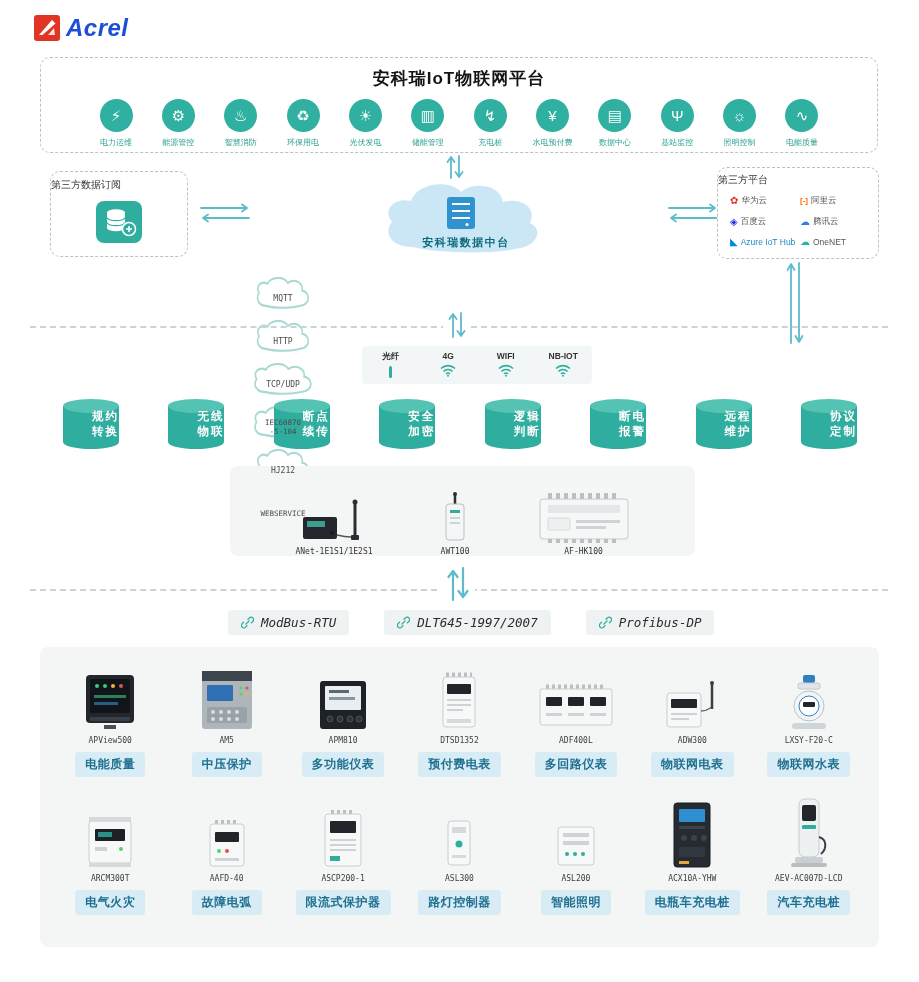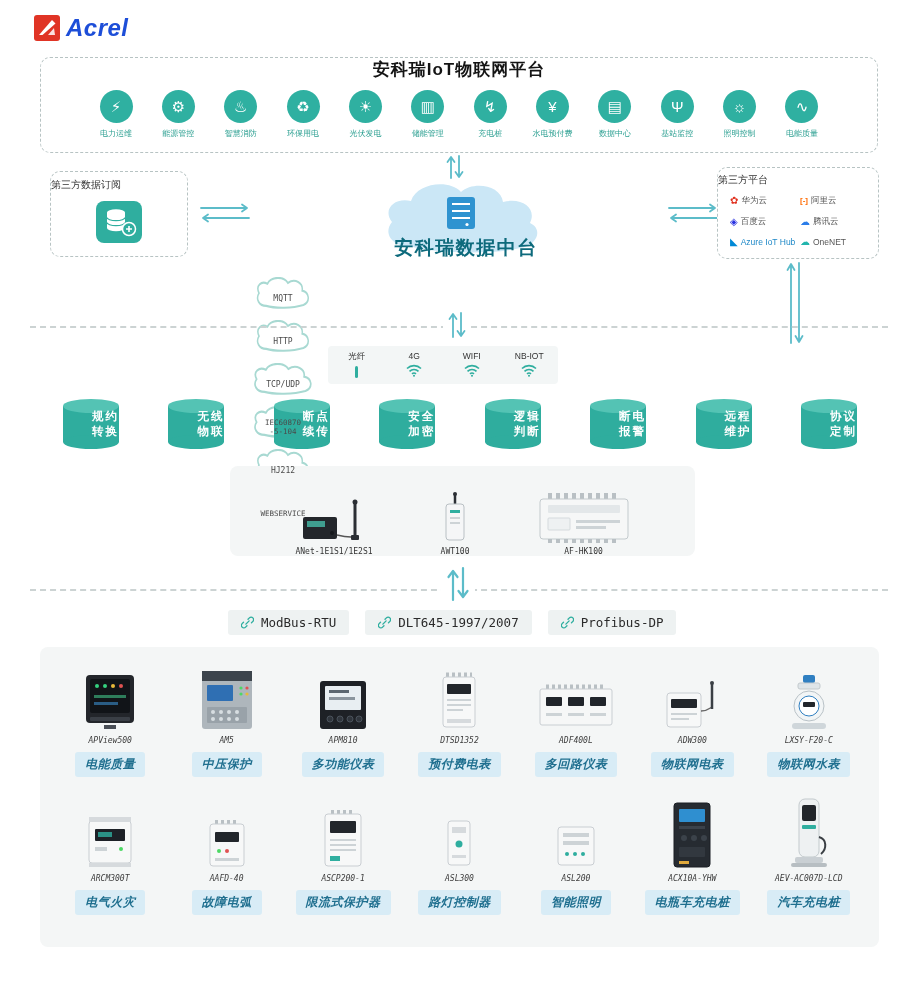--- a/index.html
+++ b/index.html
@@ -8,33 +8,33 @@
   .abs{position:absolute;}
 
   
   .brand{display:flex;align-items:center;gap:6px;}
   .brand-text{font-size:24px;font-weight:bold;font-style:italic;color:#1d4ed8;letter-spacing:.5px;}
 
   
   .dashed-box{border:1px dashed #b7c3c3;border-radius:10px;background:#fff;box-sizing:border-box;}
   .box-title{font-size:10px;color:#333;text-align:left;}
 
-  .platform-title{font-size:17px;font-weight:bold;color:#141414;text-align:center;margin-top:0;letter-spacing:1px;}
+  .platform-title{font-size:17px;font-weight:bold;color:#141414;text-align:center;margin-top:9px;letter-spacing:1px;}
   .apps-row{display:flex;justify-content:space-between;padding:9px 46px 0;}
   .app{width:58px;display:flex;flex-direction:column;align-items:center;}
   .app-circle{width:33px;height:33px;border-radius:50%;background:#2fb0a1;color:#fff;
               display:flex;align-items:center;justify-content:center;font-size:15px;line-height:1;}
   .app-label{margin-top:5px;font-size:8px;color:#2fa193;white-space:nowrap;}
 
   
   .vendor-grid{display:grid;grid-template-columns:1fr 1fr;row-gap:9px;column-gap:4px;padding:8px 12px 0;}
   .vendor{display:flex;align-items:center;gap:3px;font-size:8.5px;color:#555;white-space:nowrap;}
   .v-ic{font-size:10px;line-height:1;font-weight:bold;}
 
-  .hub-label{position:absolute;left:12px;right:0;top:60px;text-align:center;font-size:19px;
+  .hub-label{position:absolute;left:12px;right:0;top:60px;text-align:center;font-size:11px;
              font-weight:bold;color:#0d6a7c;letter-spacing:1.5px;}
 
   
   .pcloud-row{display:flex;gap:9px;align-items:center;flex-direction:column;}
   .pcloud{position:relative;height:34px;flex:none;}
   .pcloud svg{position:absolute;inset:0;width:100%;height:100%;}
   .pcloud-label{position:relative;z-index:1;height:100%;display:flex;flex-direction:column;align-items:center;
                 justify-content:center;padding-top:5px;font-family:"DejaVu Sans Mono",monospace;
                 font-size:8px;color:#4a4a4a;line-height:1.15;white-space:nowrap;}
 
@@ -58,27 +58,27 @@
             white-space:pre-line;line-height:1.3;letter-spacing:2px;}
 
   
   .gray-panel{background:#f4f6f6;border-radius:8px;box-sizing:border-box;}
   .gw-row{display:flex;justify-content:space-evenly;align-items:flex-end;padding-top:10px;}
   .gw-item{display:flex;flex-direction:column;align-items:center;}
   .gw-img{height:54px;display:flex;align-items:flex-end;}
   .gw-model{margin-top:4px;font-family:"DejaVu Sans Mono",monospace;font-size:8px;color:#333;}
 
   
-  .chip-row{display:flex;gap:16px;}
+  .chip-row{display:flex;gap:35px;font-style:italic;}
   .proto-chip{display:flex;align-items:center;gap:7px;background:#eef2f2;border-radius:3px;
               padding:5px 13px;font-family:"DejaVu Sans Mono",monospace;font-size:12.5px;color:#2b2b2b;white-space:nowrap;}
 
   
   .dev-row{display:flex;padding:0 12px;}
-  .dev{flex:1;display:flex;flex-direction:column;align-items:center;font-style:italic;}
+  .dev{flex:1;display:flex;flex-direction:column;align-items:center;}
   .dev-img{height:64px;display:flex;align-items:flex-end;justify-content:center;}
   .dev-row.second .dev-img{height:74px;}
   .dev-model{margin:5px 0 7px;font-family:"DejaVu Sans Mono",monospace;font-size:8px;color:#3c3c3c;white-space:nowrap;}
   .dev-chip{background:#d8ecf6;color:#1f6f8f;font-size:12px;font-weight:bold;padding:4px 10px;
             border-radius:3px;white-space:nowrap;letter-spacing:.5px;}
 </style>
 </head>
 <body>
 
 <div class="stage">
@@ -283,21 +283,21 @@
   </div>
 
   <div class="abs divider" style="left:30px;top:326px;width:858px;"></div>
   <div class="abs arrow-pad" style="left:443px;top:311px;">
     <svg width="20" height="28" viewBox="0 0 20 28" fill="none" stroke="#5cbcc9" stroke-width="1.8" stroke-linecap="round" stroke-linejoin="round">
       <path d="M6 26 V4 M2.5 8 L6 3 L9.5 8"></path>
       <path d="M14 2 V24 M10.5 20 L14 25 L17.5 20"></path>
     </svg>
   </div>
 
-  <div class="abs conn-bar" style="left:328px;top:346px;width:230px;height:38px;">
+  <div class="abs conn-bar" style="left:362px;top:346px;width:230px;height:38px;font-weight:bold;">
     <div class="conn-item">
       <span class="conn-label">光纤</span>
       <span class="fiber-bar"></span>
     </div>
     <div class="conn-item">
       <span class="conn-label">4G</span>
       <svg width="16" height="13" viewBox="0 0 16 13" fill="none" stroke="#2fae9f" stroke-width="1.6">
         <path d="M1 4.5 a10 10 0 0 1 14 0"></path>
           <path d="M3.5 7.3 a6.5 6.5 0 0 1 9 0"></path>
           <path d="M6 9.9 a3 3 0 0 1 4 0"></path>

